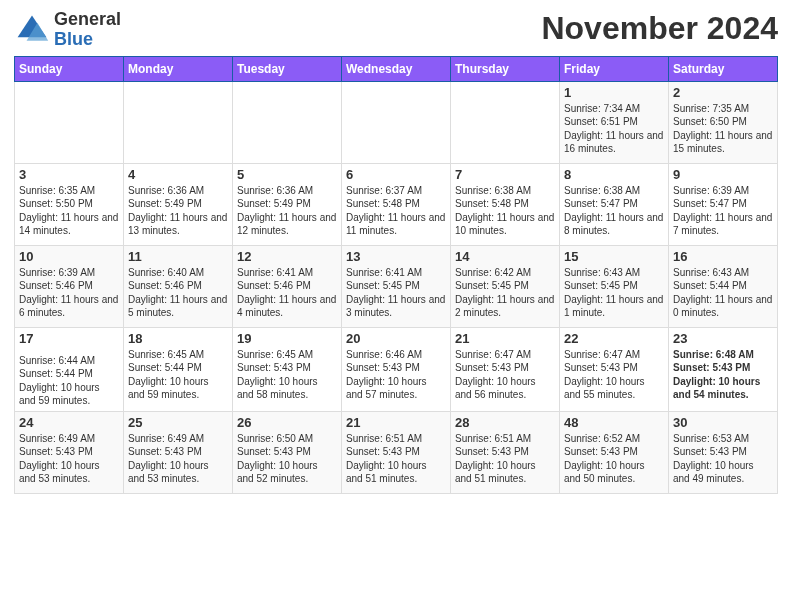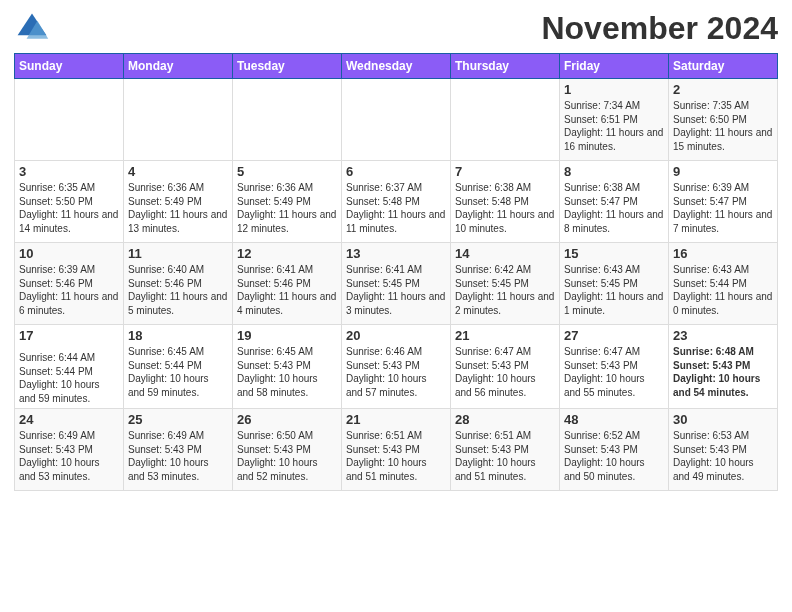--- a/index.html
+++ b/index.html
@@ -100,20 +100,24 @@
 </head>
 <body>
 
 <div class="container">
   <div class="header">
     <div class="logo">
       <svg class="logo-icon" viewBox="0 0 40 40">
         <polygon points="20,4 36,28 4,28" fill="#2a6db5"></polygon>
         <polygon points="26,12 38,32 14,32" fill="#5a9fd4" opacity="0.7"></polygon>
       </svg>
+      <div class="logo-text">
+        <span class="logo-general">General</span>
+        <span class="logo-blue">Blue</span>
+      </div>
     </div>
     <div class="title-block">
       <div class="month-title">November 2024</div>
     </div>
   </div>
 
   <table>
     <thead>
       <tr>
       <th>Sunday</th>
@@ -258,21 +262,21 @@
 Sunset: 5:43 PM
 Daylight: 10 hours and 57 minutes.</div>
           </td>
           <td>
             <span class="day-num">21</span>
             <div class="day-info" style="white-space: pre-line;">Sunrise: 6:47 AM
 Sunset: 5:43 PM
 Daylight: 10 hours and 56 minutes.</div>
           </td>
           <td>
-            <span class="day-num">27</span>
+            <span class="day-num">22</span>
             <div class="day-info" style="white-space: pre-line;">Sunrise: 6:47 AM
 Sunset: 5:43 PM
 Daylight: 10 hours and 55 minutes.</div>
           </td>
           <td>
             <span class="day-num">23</span>
             <div class="day-info" style="white-space: pre-line; font-weight: bold;">Sunrise: 6:48 AM
 Sunset: 5:43 PM
 Daylight: 10 hours and 54 minutes.</div>
           </td>

